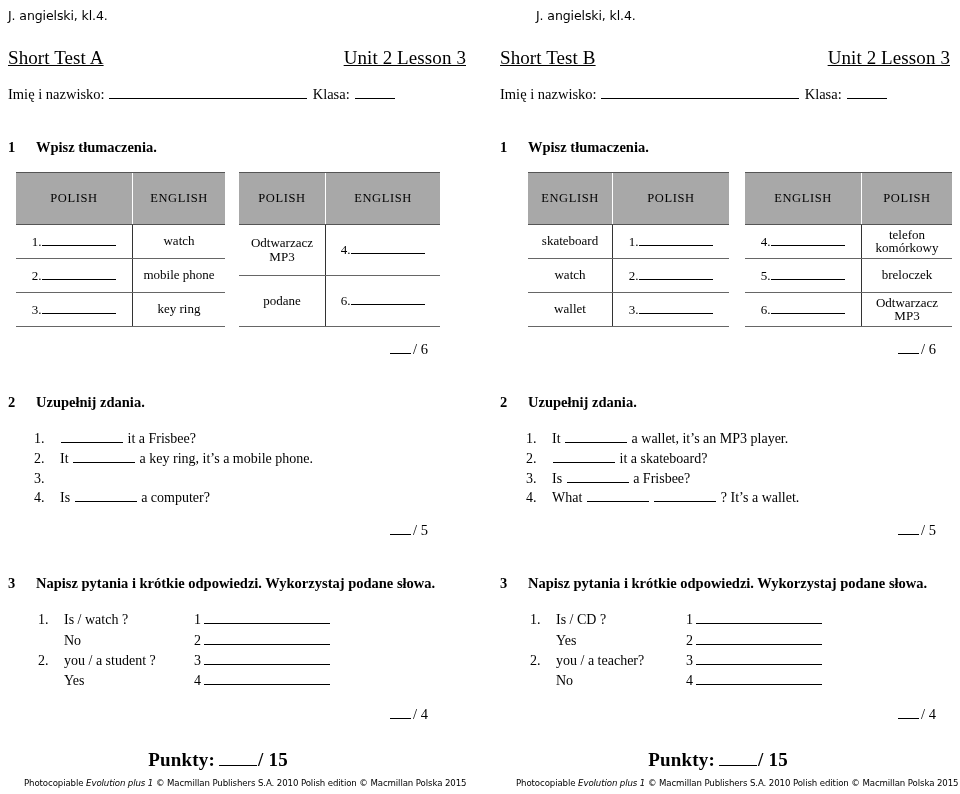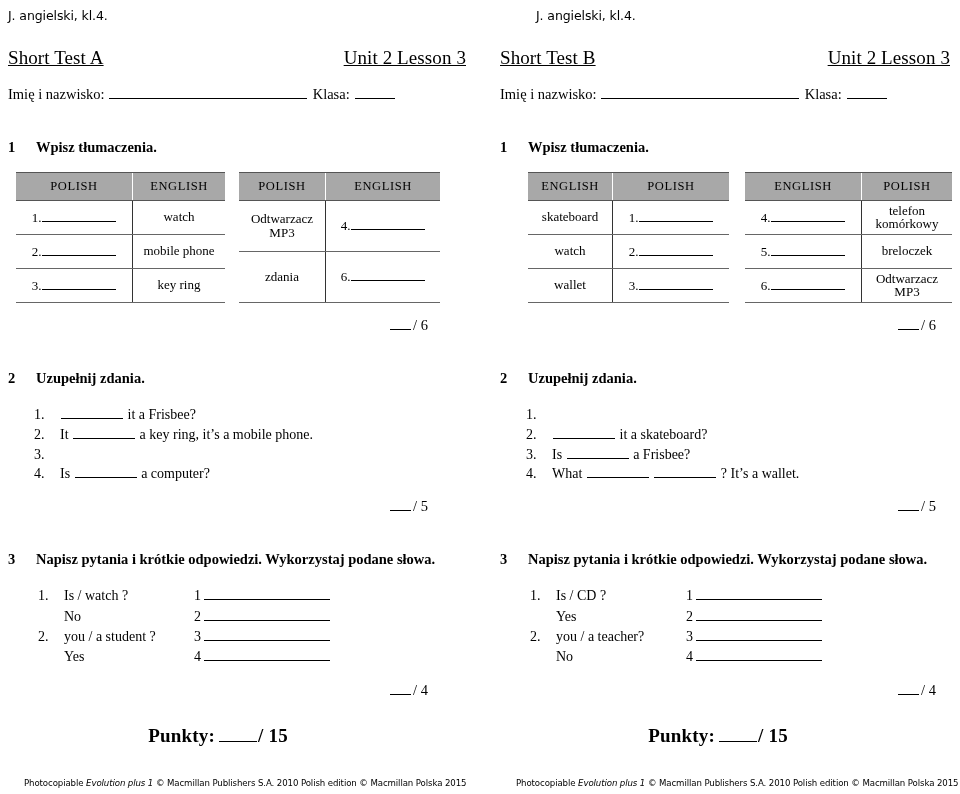--- a/index.html
+++ b/index.html
@@ -107,21 +107,21 @@
     font-size: 13px;
   }
   table.voc th {
     background: #a8a8a8;
     color: #000;
     font-weight: normal;
     font-size: 12.5px;
     letter-spacing: 0.6px;
     text-align: center;
     height: 19px;
-    padding: 4px 2px;
+    padding: 16px 2px;
     border-top: 1px solid #555;
     border-bottom: 1px solid #555;
   }
   table.voc td {
     height: 31px;
     text-align: center;
     padding: 1px 3px;
     border-bottom: 1px solid #666;
     line-height: 1.05;
     vertical-align: middle;
@@ -290,21 +290,21 @@
               <th class="tB-c1">POLISH</th>
               <th class="tB-c2 vdiv">ENGLISH</th>
             </tr>
           </thead>
           <tbody>
             <tr>
               <td>Odtwarzacz MP3</td>
               <td class="blank vdiv"><span class="num">4.</span><span class="ln"></span></td>
             </tr>
             <tr>
-              <td>zdania</td>
+              <td>podane</td>
               <td class="blank vdiv"><span class="num">6.</span><span class="ln"></span></td>
             </tr>
           </tbody>
         </table>
       </div>
       <div class="score"><span class="sl"></span>/ 6</div>
       <div class="ex-head">
         <span class="ex-num">2</span>
         <span class="ex-title">Uzupełnij zdania.</span>
       </div>
@@ -424,20 +424,21 @@
         </table>
       </div>
       <div class="score"><span class="sl"></span>/ 6</div>
       <div class="ex-head">
         <span class="ex-num">2</span>
         <span class="ex-title">Uzupełnij zdania.</span>
       </div>
       <div class="sent-list">
         <div class="row">
           <span class="n">1.</span>
+          <span>It <span class="gap"></span> a wallet, it’s an MP3 player.</span>
         </div>
         <div class="row">
           <span class="n">2.</span>
           <span><span class="gap"></span> it a skateboard?</span>
         </div>
         <div class="row">
           <span class="n">3.</span>
           <span>Is <span class="gap"></span> a Frisbee?</span>
         </div>
         <div class="row">

